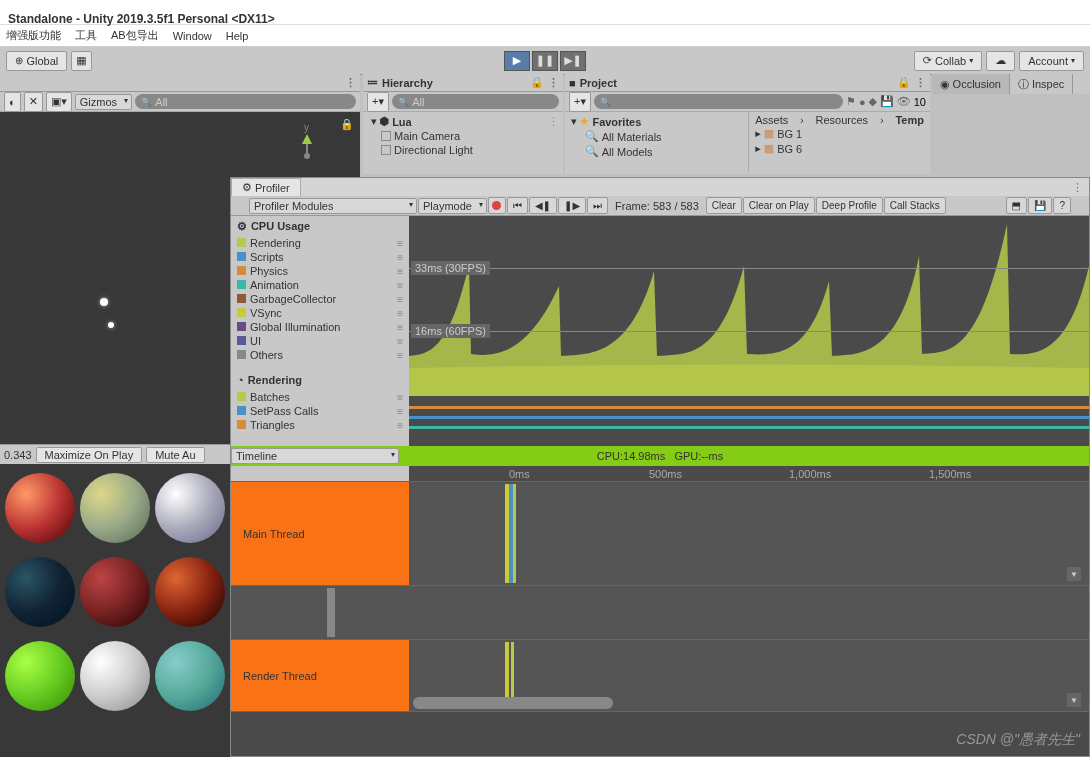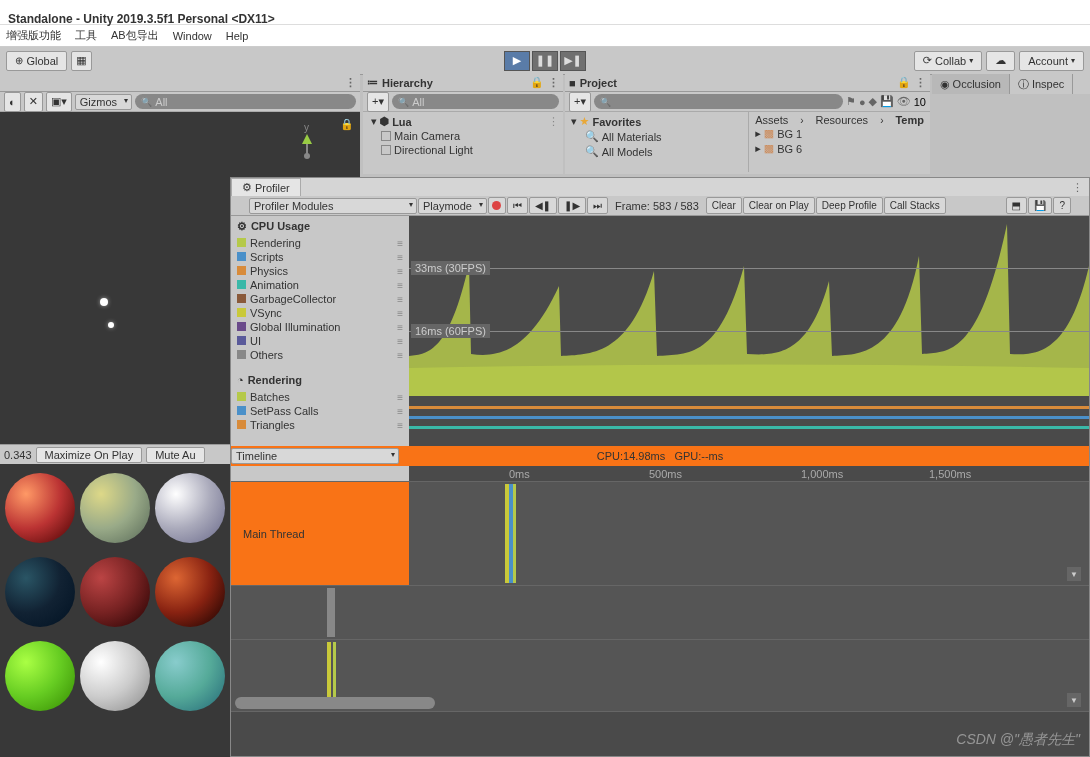--- a/index.html
+++ b/index.html
@@ -62,21 +62,21 @@
 .prof-section-hdr { height: 20px; display: flex; align-items: center; padding: 0 6px; font-weight: bold; color: #333; gap: 4px; }
 .prof-legend { padding: 1px 6px; display: flex; align-items: center; justify-content: space-between; color: #333; cursor: pointer; }
 .legend-sq { width: 9px; height: 9px; display: inline-block; margin-right: 4px; }
 .hamb { color: #888; font-size: 10px; }
 
 .prof-graph { position: absolute; left: 178px; top: 38px; right: 0; height: 180px; background: #4a4a4a; overflow: hidden; }
 .prof-render { position: absolute; left: 178px; top: 218px; right: 0; height: 50px; background: #4a4a4a; }
 .fps-line { position: absolute; left: 0; right: 0; border-top: 1px solid #888; color: #ccc; font-size: 10px; }
 .fps-label { background: #666; padding: 1px 4px; position: absolute; left: 2px; top: -8px; }
 
-.timeline-hdr { position: absolute; left: 0; top: 268px; right: 0; height: 20px; background: #f97316; display: flex; align-items: center; padding: 0 4px; color: #333; }
+.timeline-hdr { position: absolute; left: 0; top: 268px; right: 0; height: 20px; background: #84cc16; display: flex; align-items: center; padding: 0 4px; color: #333; }
 .timeline-stats { position: absolute; left: 50%; transform: translateX(-50%); }
 
 .threads { position: absolute; left: 0; top: 288px; right: 0; bottom: 0; background: #4a4a4a; }
 .thread-row { border-bottom: 1px solid #666; display: flex; }
 .thread-label { width: 178px; background: #f97316; display: flex; align-items: center; padding: 0 12px; color: #333; }
 .thread-track { flex: 1; position: relative; background: #555; }
 .ruler { height: 16px; border-bottom: 1px solid #666; display: flex; }
 .ruler-label { width: 178px; background: #c8c8c8; }
 .ruler-ticks { flex: 1; position: relative; color: #aaa; font-size: 9px; }
 .tick { position: absolute; top: 2px; }
@@ -371,40 +371,41 @@
         <span>GPU:--ms</span>
       </div>
     </div>
 
     <div class="threads">
       <div class="ruler">
         <div class="ruler-label"></div>
         <div class="ruler-ticks">
           <span class="tick" style="left:100px">0ms</span>
           <span class="tick" style="left:240px">500ms</span>
-          <span class="tick" style="left:392px">1,000ms</span>
+          <span class="tick" style="left:380px">1,000ms</span>
           <span class="tick" style="left:520px">1,500ms</span>
           <span class="tick" style="left:688px">2,0</span>
         </div>
       </div>
       <div class="thread-row" style="height:104px">
         <div class="thread-label">Main Thread</div>
         <div class="thread-track">
           <div class="thread-bar" style="left:96px; width:4px; background:#c9c93a"></div>
           <div class="thread-bar" style="left:100px; width:4px; background:#4a90c9"></div>
           <div class="thread-bar" style="left:104px; width:3px; background:#b5c94a"></div>
           <div class="drop-arrow">▼</div>
         </div>
       </div>
       <div class="thread-row" style="height:54px">
         <div class="thread-track">
           <div class="thread-bar" style="left:96px; width:8px; background:#888"></div>
         </div>
       </div>
       <div class="thread-row" style="height:72px">
+        <div class="thread-label">Render Thread</div>
         <div class="thread-track">
           <div class="thread-bar" style="left:96px; width:4px; background:#c9c93a"></div>
           <div class="thread-bar" style="left:102px; width:3px; background:#b5c94a"></div>
           <div class="drop-arrow">▼</div>
           <div class="scroll-thumb" style="left:4px; width:200px"></div>
         </div>
       </div>
     </div>
   </div>
 </div>

